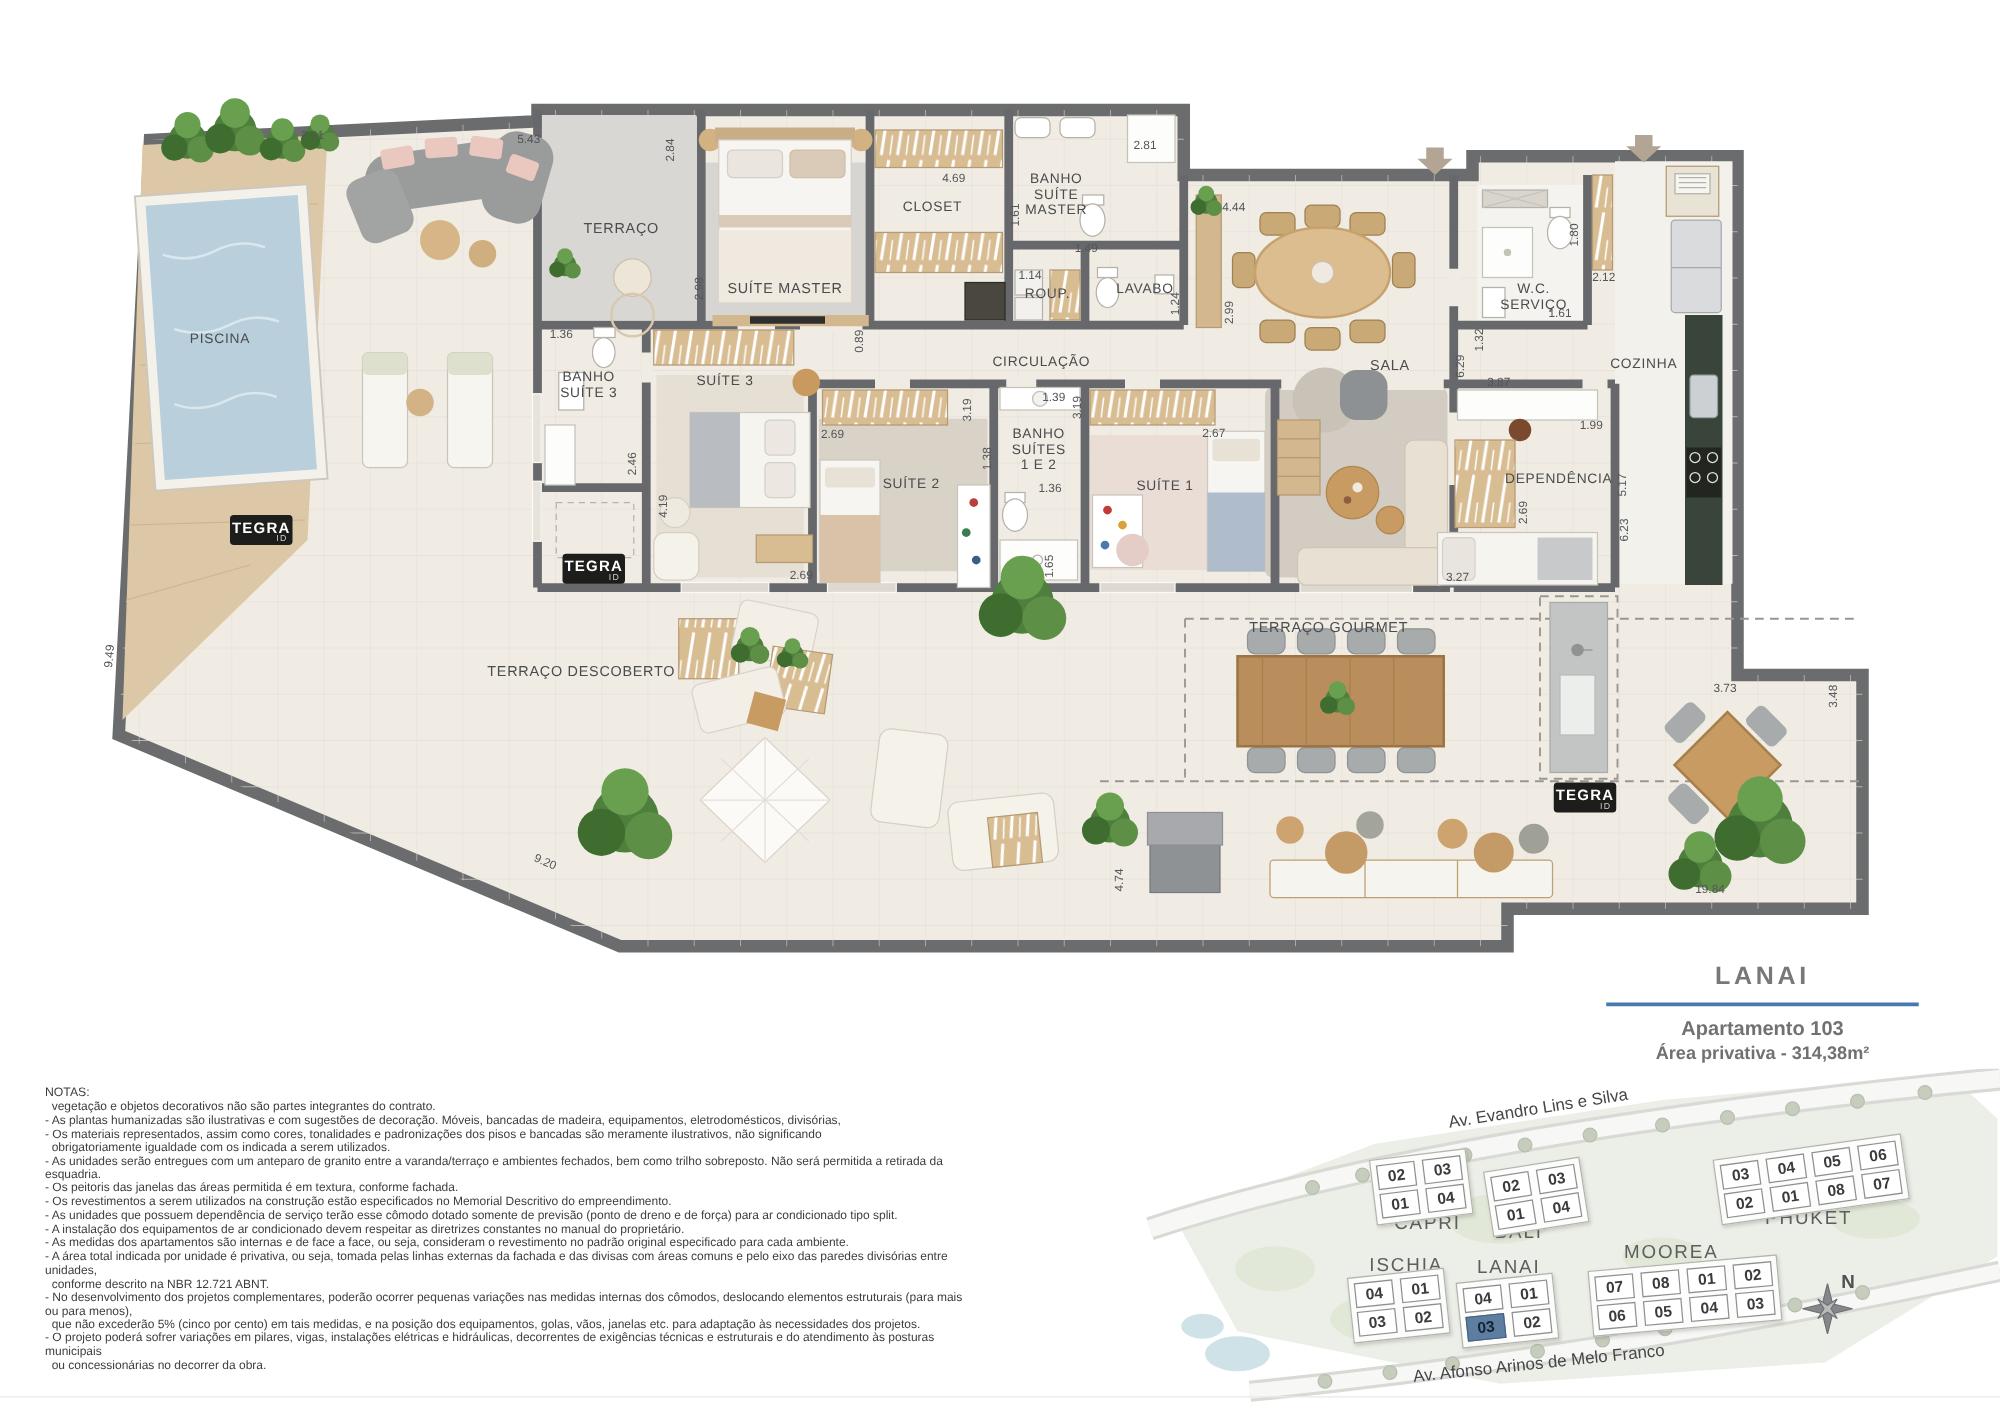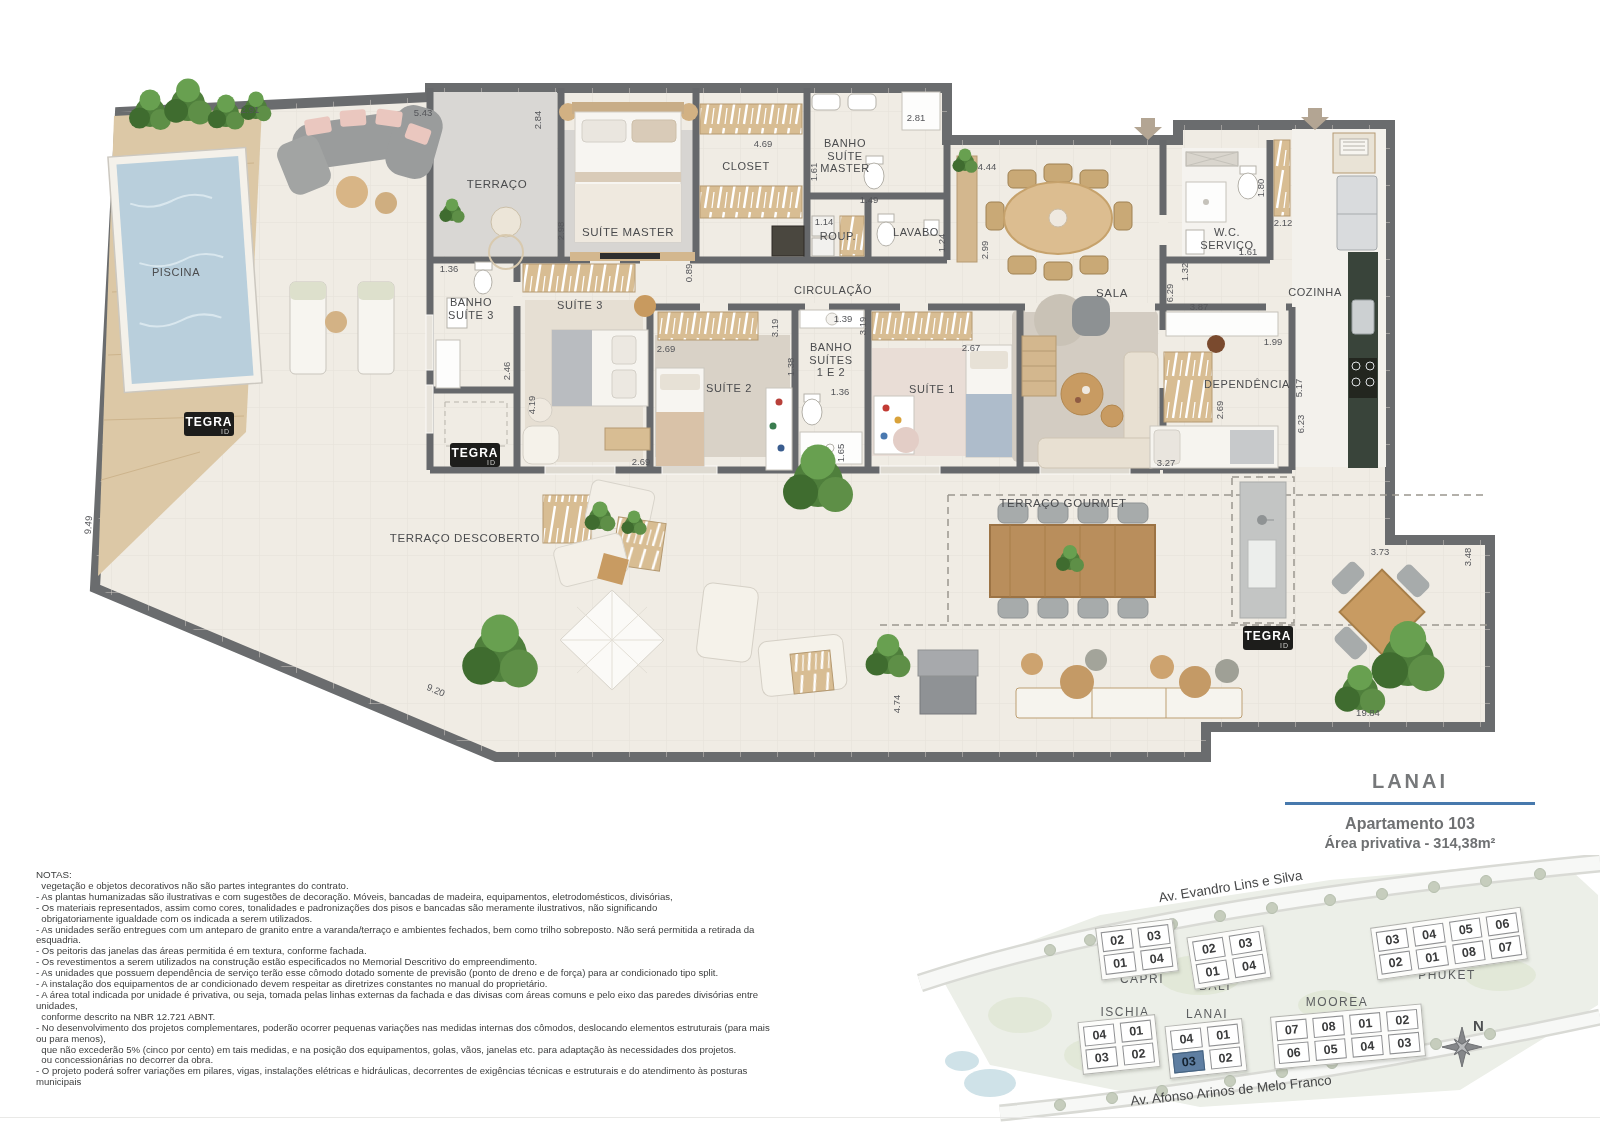--- a/index.html
+++ b/index.html
@@ -25,21 +25,21 @@
   
   #info{position:absolute;left:1285px;top:770px;width:250px;text-align:center;}
   #info .title{font-size:20px;font-weight:bold;letter-spacing:3px;color:#76787a;}
   #info .rule{height:3px;background:#4779ad;margin:9px 0 10px 0;}
   #info .l1{font-size:16px;font-weight:bold;color:#6f7173;}
   #info .l2{font-size:14.5px;font-weight:bold;color:#6f7173;margin-top:2px;}
   
   #sitemap{position:absolute;left:900px;top:855px;width:700px;height:276px;}
   #sitemap svg{position:absolute;left:0;top:0;}
   .street{position:absolute;font-size:13.5px;color:#454647;white-space:nowrap;}
-  .bname{position:absolute;transform:translate(-50%,-50%);font-size:12px;color:#5c5e60;
+  .bname{position:absolute;transform:translate(-50%,-50%);font-size:15px;color:#5c5e60;
          letter-spacing:1.5px;white-space:nowrap;}
   .building{position:absolute;display:flex;gap:6px;background:#fcfcfa;border:1px solid #b3b4af;
             padding:4px;box-shadow:1px 2px 3px rgba(90,95,85,.25);}
   .wing{display:flex;flex-direction:column;gap:3px;}
   .ucell{width:31px;height:20px;background:#fff;border:1.5px solid #8f9092;box-sizing:border-box;
          display:flex;align-items:center;justify-content:center;font-size:12.5px;font-weight:bold;color:#3a3b3c;}
   .ucell.hl{background:#5e7ea1;border-color:#46637f;color:#14222f;}
   .compassN{position:absolute;font-size:15px;font-weight:bold;color:#4e5052;}
   #bottomline{position:absolute;left:0;top:1117px;width:1600px;height:1px;background:#e9e9e7;}
 </style>
@@ -451,26 +451,27 @@
     <div class="nhead">NOTAS:</div>
     <div class="nline">  vegetação e objetos decorativos não são partes integrantes do contrato.</div>
     <div class="nline">- As plantas humanizadas são ilustrativas e com sugestões de decoração. Móveis, bancadas de madeira, equipamentos, eletrodomésticos, divisórias,</div>
     <div class="nline">- Os materiais representados, assim como cores, tonalidades e padronizações dos pisos e bancadas são meramente ilustrativos, não significando</div>
     <div class="nline">  obrigatoriamente igualdade com os indicada a serem utilizados.</div>
     <div class="nline">- As unidades serão entregues com um anteparo de granito entre a varanda/terraço e ambientes fechados, bem como trilho sobreposto. Não será permitida a retirada da esquadria.</div>
     <div class="nline">- Os peitoris das janelas das áreas permitida é em textura, conforme fachada.</div>
     <div class="nline">- Os revestimentos a serem utilizados na construção estão especificados no Memorial Descritivo do empreendimento.</div>
     <div class="nline">- As unidades que possuem dependência de serviço terão esse cômodo dotado somente de previsão (ponto de dreno e de força) para ar condicionado tipo split.</div>
     <div class="nline">- A instalação dos equipamentos de ar condicionado devem respeitar as diretrizes constantes no manual do proprietário.</div>
+    <div class="nline">- As medidas dos apartamentos são internas e de face a face, ou seja, consideram o revestimento no padrão original especificado para cada ambiente.</div>
     <div class="nline">- A área total indicada por unidade é privativa, ou seja, tomada pelas linhas externas da fachada e das divisas com áreas comuns e pelo eixo das paredes divisórias entre unidades,</div>
     <div class="nline">  conforme descrito na NBR 12.721 ABNT.</div>
     <div class="nline">- No desenvolvimento dos projetos complementares, poderão ocorrer pequenas variações nas medidas internas dos cômodos, deslocando elementos estruturais (para mais ou para menos),</div>
     <div class="nline">  que não excederão 5% (cinco por cento) em tais medidas, e na posição dos equipamentos, golas, vãos, janelas etc. para adaptação às necessidades dos projetos.</div>
+    <div class="nline">- O projeto poderá sofrer variações em pilares, vigas, instalações elétricas e hidráulicas, decorrentes de exigências técnicas e estruturais e do atendimento às posturas municipais</div>
     <div class="nline">  ou concessionárias no decorrer da obra.</div>
-    <div class="nline">- O projeto poderá sofrer variações em pilares, vigas, instalações elétricas e hidráulicas, decorrentes de exigências técnicas e estruturais e do atendimento às posturas municipais</div>
 
   </div>
 
   <div id="sitemap">
     <svg width="700" height="276" viewBox="0 0 700 276">
       <polygon points="40,120 200,60 430,25 660,5 698,40 698,150 560,235 300,252 90,210" fill="#ecefe8"></polygon>
       <ellipse cx="120" cy="160" rx="32" ry="18" fill="#e2e8d8"></ellipse>
       <ellipse cx="300" cy="120" rx="42" ry="20" fill="#e2e8d8"></ellipse>
       <ellipse cx="200" cy="200" rx="36" ry="18" fill="#e2e8d8"></ellipse>
       <ellipse cx="430" cy="150" rx="32" ry="15" fill="#e2e8d8"></ellipse>

